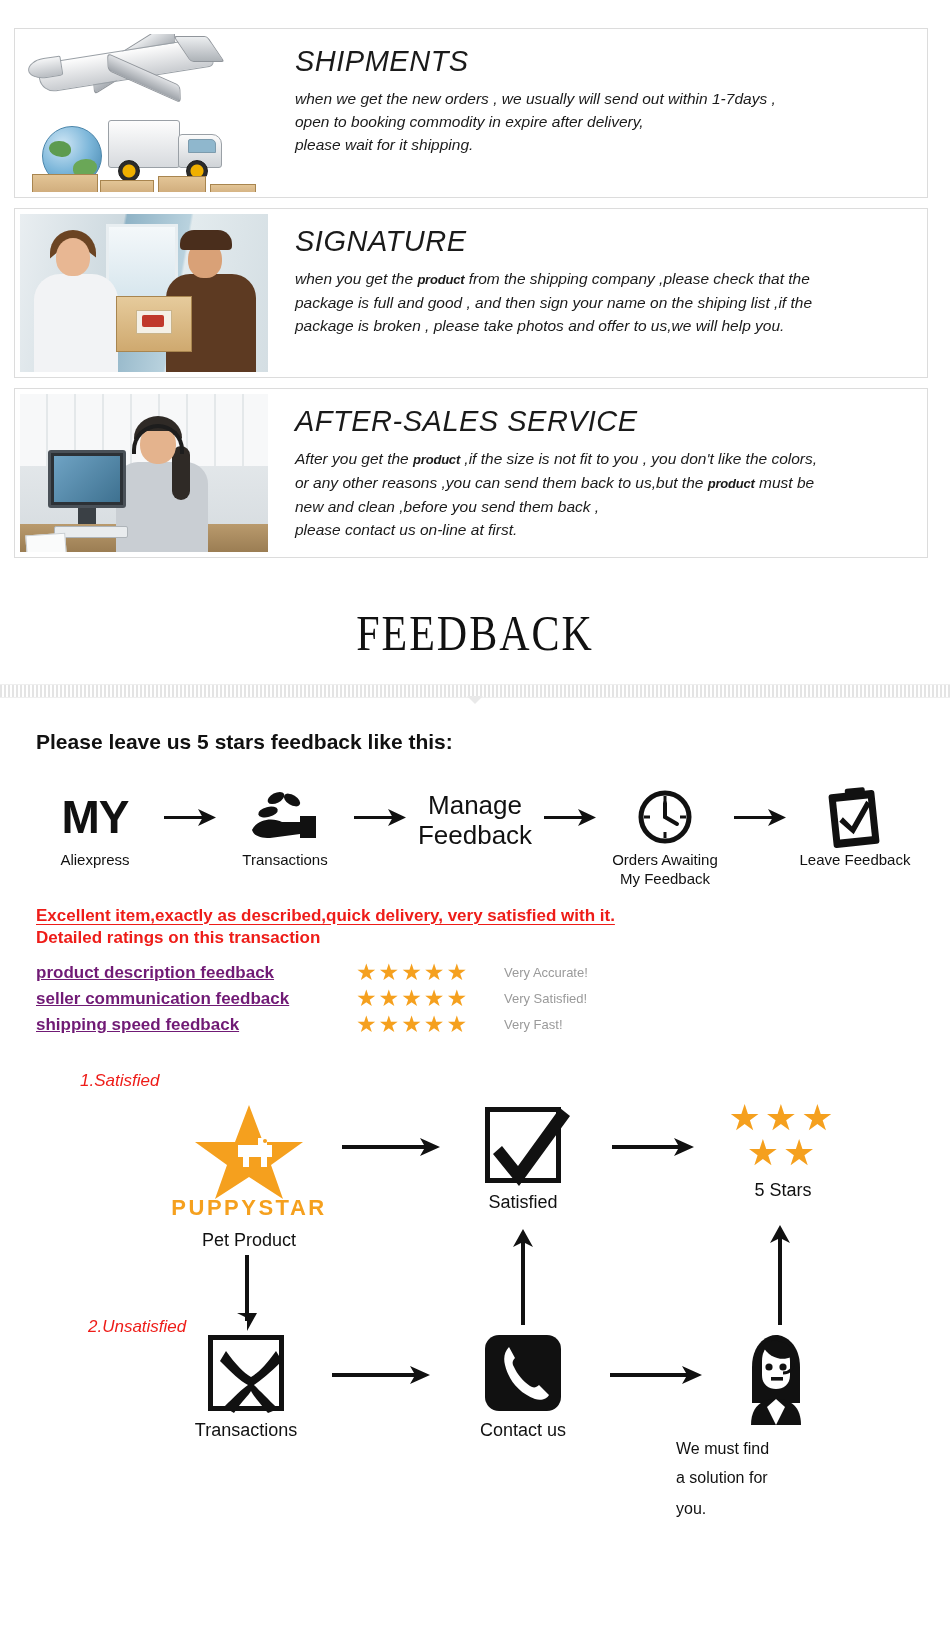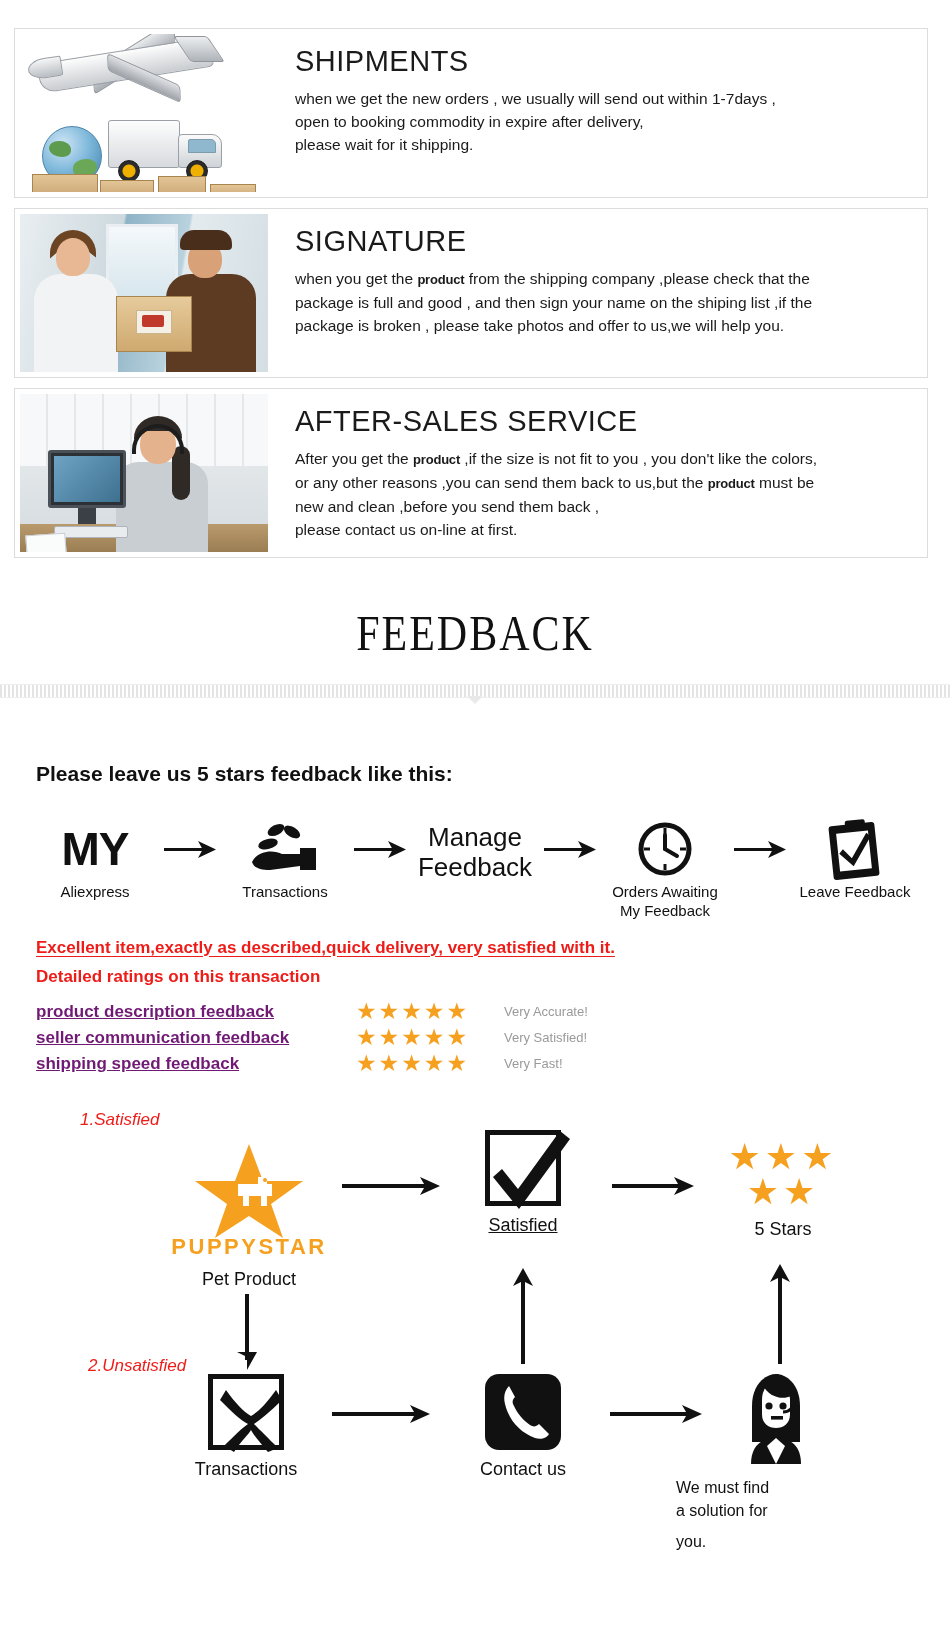--- a/index.html
+++ b/index.html
@@ -5,21 +5,21 @@
   * { box-sizing: border-box; margin: 0; padding: 0; }
   body {
     width: 950px; height: 1630px;
     background: #ffffff;
     font-family: "Liberation Sans", sans-serif;
     color: #111;
     overflow: hidden;
   }
 
   
-  .panels { padding: 28px 22px 0 14px; }
+  .panels { padding: 28px 22px 0 14px; font-style: italic; }
   .panel {
     display: flex;
     border: 1px solid #dcdcdc;
     margin-bottom: 10px;
     background: #fff;
     height: 170px;
   }
   .panel-img {
     width: 248px;
     flex: 0 0 248px;
@@ -208,21 +208,21 @@
     content: "";
     position: absolute; left: 50%; top: 11px; transform: translateX(-50%);
     width: 16px; height: 8px;
     background: #e9e9e9;
     clip-path: polygon(0 0, 100% 0, 50% 100%);
   }
 
   
   .fb-body { padding: 0 36px; }
   .fb-lead {
-    margin-top: 64px;
+    margin-top: 32px;
     font-size: 21px;
     font-weight: bold;
     color: #111;
   }
 
   
   .steps {
     margin-top: 34px;
     display: flex;
     align-items: flex-start;
@@ -248,21 +248,21 @@
     clip-path: polygon(0 0, 100% 50%, 0 100%, 26% 50%);
   }
 
   
   .review { margin-top: 18px; }
   .review-red1 {
     color: #ee1c18; font-weight: bold; font-size: 17px;
     text-decoration: underline; text-underline-offset: 3px;
   }
   .review-red2 {
-    color: #ee1c18; font-weight: bold; font-size: 17px; margin-top: 9px;
+    color: #ee1c18; font-weight: bold; font-size: 17px; margin-top: 2px;
   }
   .ratings { margin-top: 12px; }
   .rating-row {
     display: flex; align-items: center; height: 25px; margin-bottom: 1px;
   }
   .rating-name { width: 320px; font-size: 17px; font-weight: bold; color: #701a75; text-decoration: underline; }
   .rating-stars {
     width: 148px; font-size: 23px; color: #F5A01E; letter-spacing: 2px; line-height: 23px;
   }
   .rating-tag { font-size: 13px; color: #9a9a9a; }
@@ -277,21 +277,21 @@
   .node-cap { font-size: 18px; margin-top: 8px; color: #111; line-height: 22px; }
   .node-cap.small { font-size: 16px; line-height: 19px; text-align: left; }
 
   .puppy { left: 128px; top: 36px; width: 170px; }
   .puppy-logo { width: 170px; height: 100px; position: relative; }
   .puppy-word {
     font-size: 22px; font-weight: bold; color: #F5A01E; letter-spacing: 2.5px;
     margin-top: -4px;
   }
 
-  .box-check { left: 412px; top: 28px; width: 150px; text-decoration: underline; }
+  .box-check { left: 412px; top: 44px; width: 150px; }
   .sq {
     width: 76px; height: 76px; border: 5px solid #111; margin: 0 auto; position: relative;
   }
   .sq svg { position: absolute; left: -6px; top: -14px; }
 
   .stars5 { left: 642px; top: 38px; width: 210px; }
   .stars-top { font-size: 36px; color: #F5A01E; letter-spacing: 4px; line-height: 34px; }
   .stars-bot { font-size: 36px; color: #F5A01E; letter-spacing: 4px; line-height: 36px; }
 
   .box-x { left: 130px; top: 272px; width: 160px; }
@@ -548,21 +548,21 @@
         <path d="M41 30 C41 18 48 12 55 12 C62 12 69 18 69 30 L69 44 C69 54 62 58 55 58 C48 58 41 54 41 44 Z" fill="#fff"></path>
         <path d="M41 14 C48 28 62 30 70 26 L70 16 C62 8 48 8 41 14 Z" fill="#111"></path>
         <circle cx="48" cy="36" r="3.6" fill="#111"></circle>
         <circle cx="62" cy="36" r="3.6" fill="#111"></circle>
         <path d="M50 46 h12 v3.6 h-12 z" fill="#111"></path>
         <path d="M62 42 C70 42 72 36 72 32" stroke="#111" stroke-width="3" fill="none"></path>
         <path d="M30 94 C30 76 40 68 55 68 C70 68 80 76 80 94 Z" fill="#111"></path>
         <path d="M55 68 L64 76 L55 94 L46 76 Z" fill="#fff"></path>
       </svg>
       <div class="node-cap small">We must find</div>
-      <div class="node-cap small" style="margin-top:4px">a solution for</div>
+      <div class="node-cap small" style="margin-top:10px">a solution for</div>
       <div class="node-cap small" style="margin-top:12px">you.</div>
     </div>
 
     <div class="conn" style="left:306px; top:82px; width:86px; height:4px;"></div>
     <div class="conn-arrow ar-right" style="left:384px; top:75px;"></div>
 
     <div class="conn" style="left:576px; top:82px; width:70px; height:4px;"></div>
     <div class="conn-arrow ar-right" style="left:638px; top:75px;"></div>
 
     <div class="conn" style="left:209px; top:192px; width:4px; height:66px;"></div>

